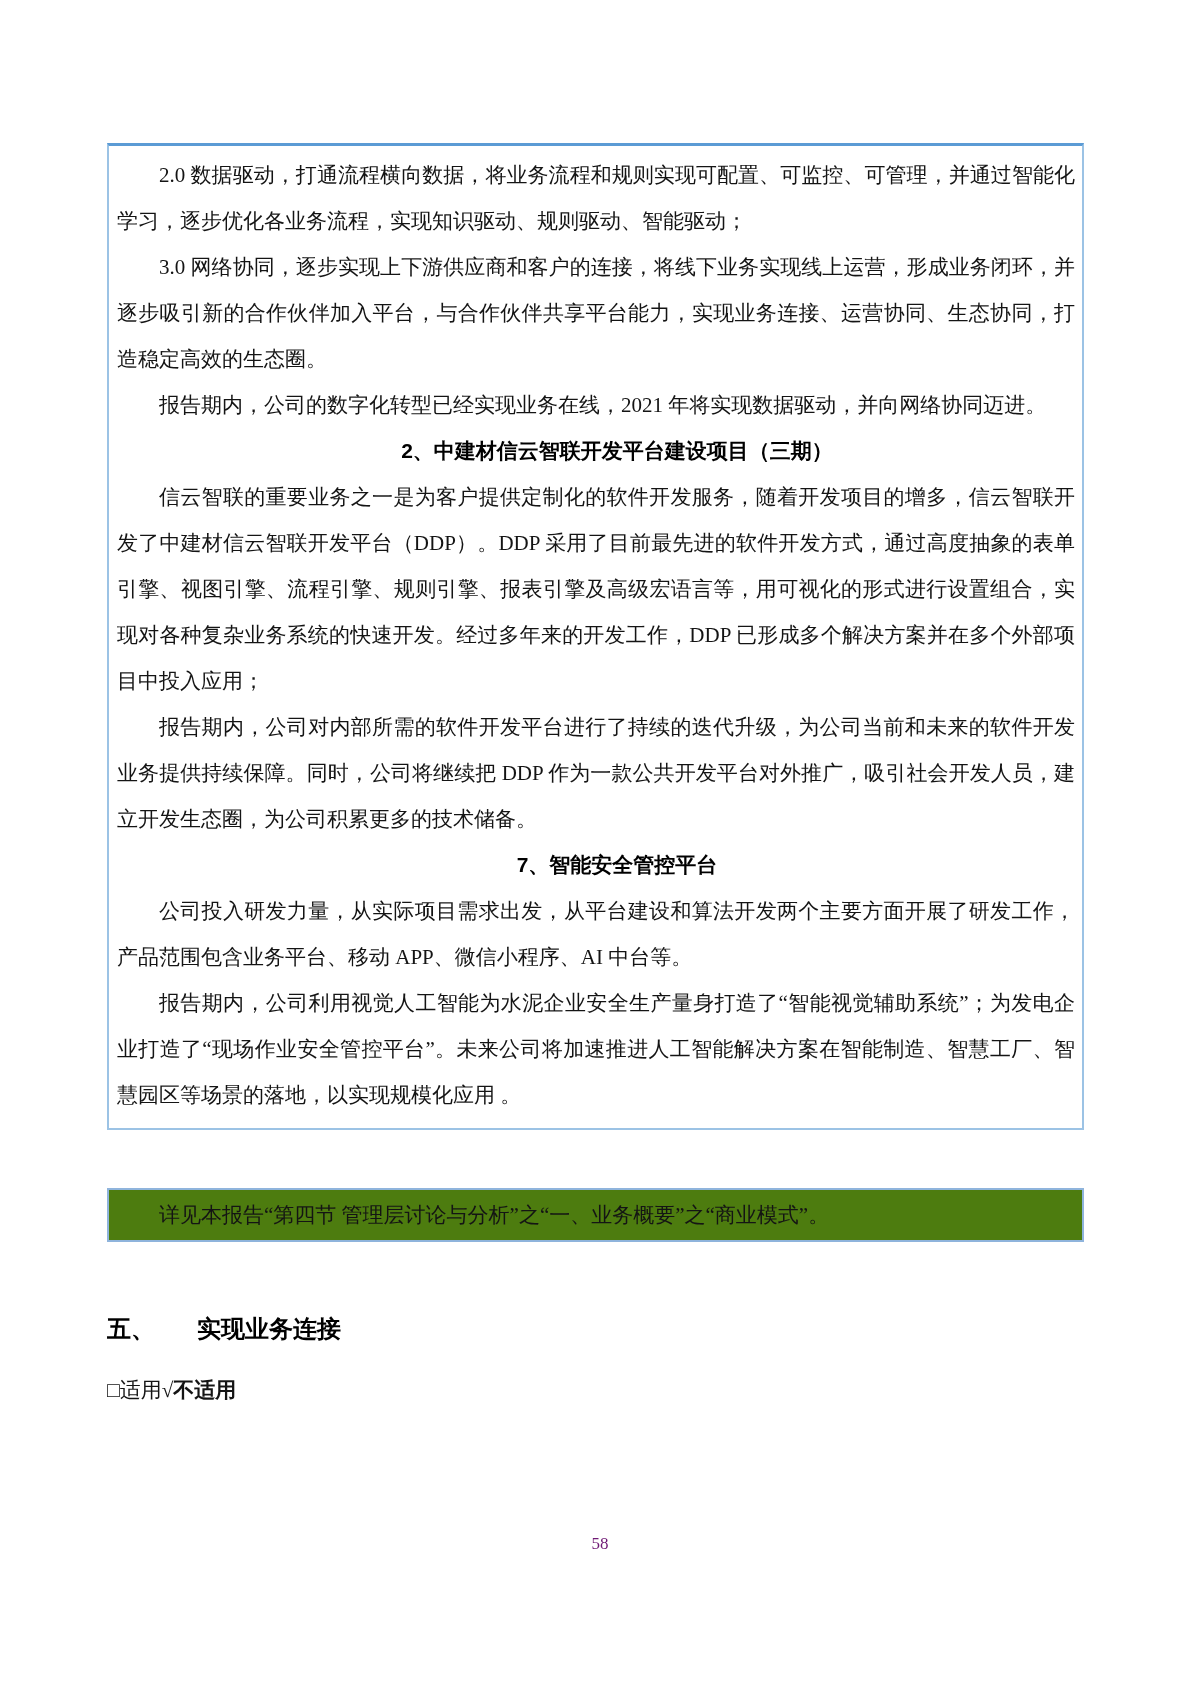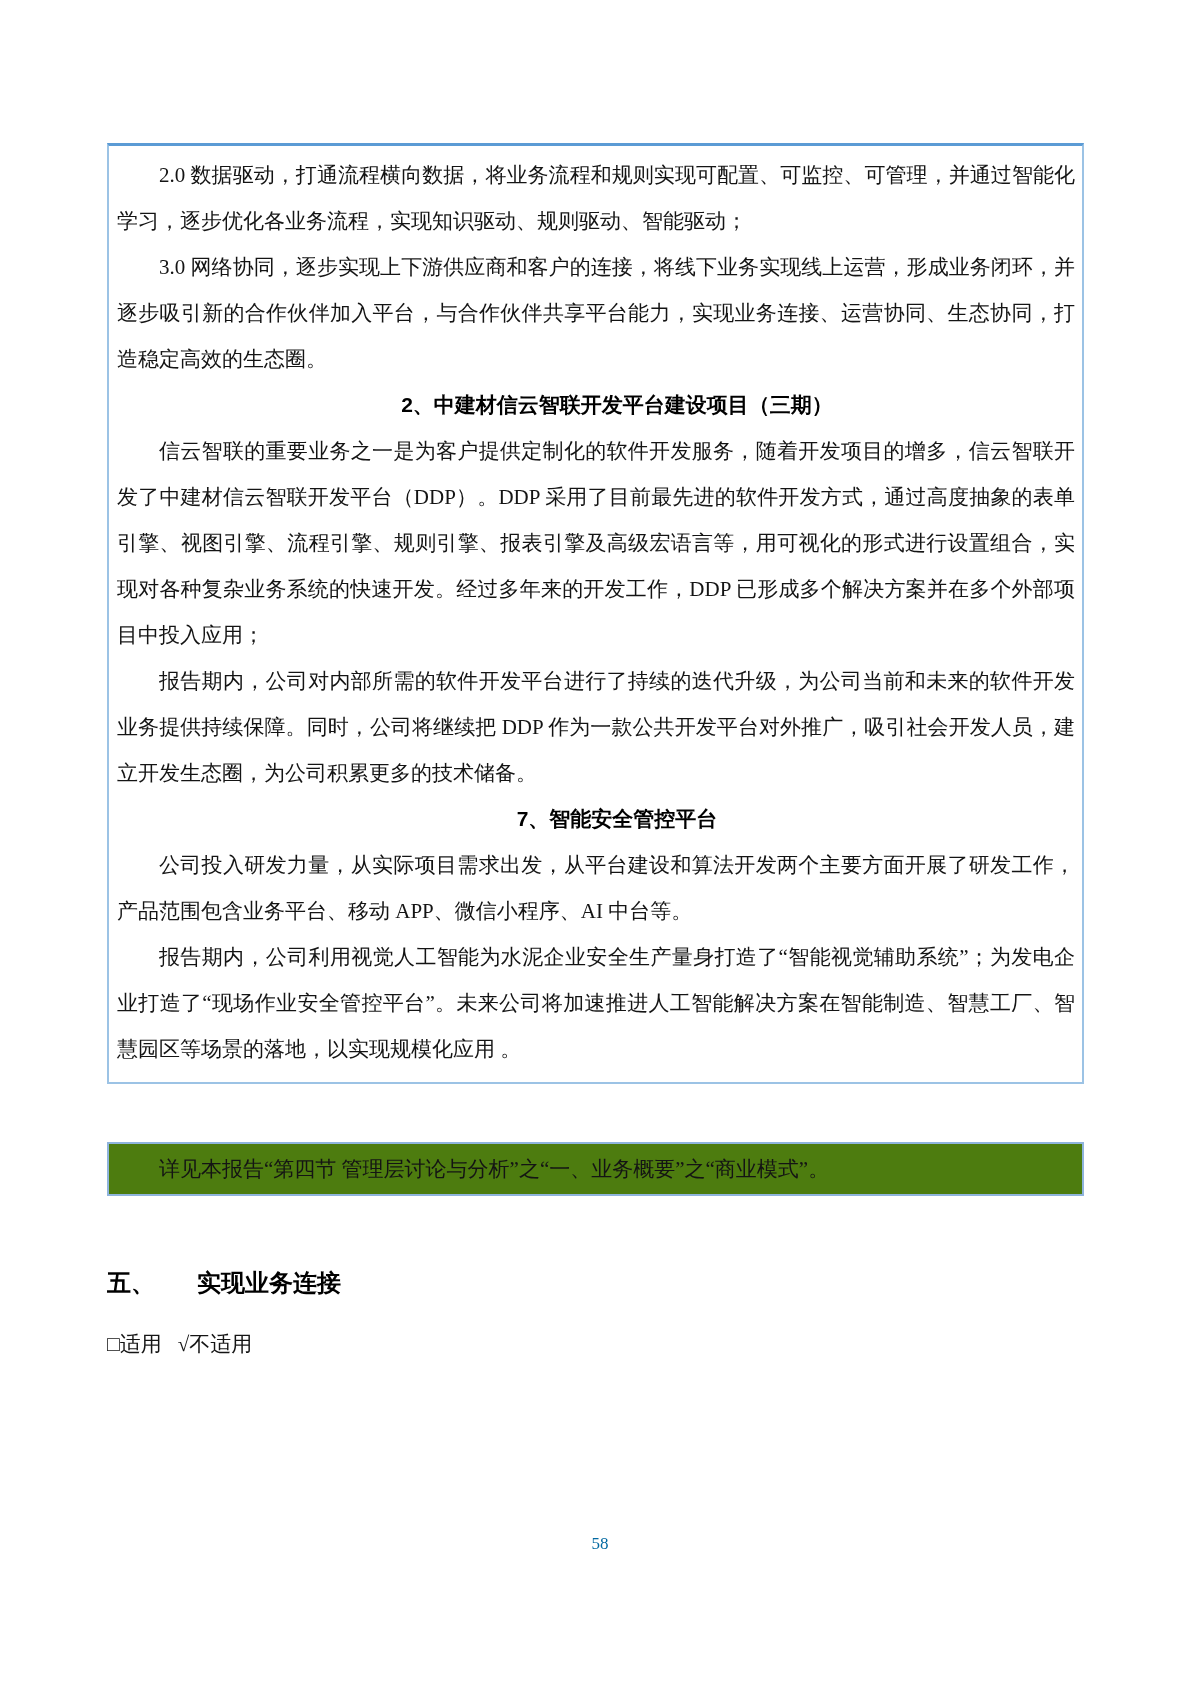--- a/index.html
+++ b/index.html
@@ -63,40 +63,42 @@
   .ref-box .para {
     text-align: left;
   }
   .applicability {
     margin: 30px 0 0 0;
     font-size: 21px;
     line-height: 28px;
     color: #141414;
   }
   .applicability .opt + .opt {
-    margin-left: 16px;
+    margin-left: 0;
+    font-weight: bold;
   }
   .page-number {
     position: absolute;
     bottom: 142px;
     left: 0;
     width: 100%;
     text-align: center;
     font-size: 17px;
-    color: #0369a1;
+    color: #701a75;
   }
 </style>
 </head>
 <body>
 
 <div class="page">
 
   <div class="rd-box">
     <p class="para">2.0 数据驱动，打通流程横向数据，将业务流程和规则实现可配置、可监控、可管理，并通过智能化学习，逐步优化各业务流程，实现知识驱动、规则驱动、智能驱动；</p>
     <p class="para">3.0 网络协同，逐步实现上下游供应商和客户的连接，将线下业务实现线上运营，形成业务闭环，并逐步吸引新的合作伙伴加入平台，与合作伙伴共享平台能力，实现业务连接、运营协同、生态协同，打造稳定高效的生态圈。</p>
+    <p class="para">报告期内，公司的数字化转型已经实现业务在线，2021 年将实现数据驱动，并向网络协同迈进。</p>
     <p class="subhead">2、中建材信云智联开发平台建设项目（三期）</p>
     <p class="para">信云智联的重要业务之一是为客户提供定制化的软件开发服务，随着开发项目的增多，信云智联开发了中建材信云智联开发平台（DDP）。DDP 采用了目前最先进的软件开发方式，通过高度抽象的表单引擎、视图引擎、流程引擎、规则引擎、报表引擎及高级宏语言等，用可视化的形式进行设置组合，实现对各种复杂业务系统的快速开发。经过多年来的开发工作，DDP 已形成多个解决方案并在多个外部项目中投入应用；</p>
     <p class="para">报告期内，公司对内部所需的软件开发平台进行了持续的迭代升级，为公司当前和未来的软件开发业务提供持续保障。同时，公司将继续把 DDP 作为一款公共开发平台对外推广，吸引社会开发人员，建立开发生态圈，为公司积累更多的技术储备。</p>
     <p class="subhead">7、智能安全管控平台</p>
     <p class="para">公司投入研发力量，从实际项目需求出发，从平台建设和算法开发两个主要方面开展了研发工作，产品范围包含业务平台、移动 APP、微信小程序、AI 中台等。</p>
     <p class="para">报告期内，公司利用视觉人工智能为水泥企业安全生产量身打造了“智能视觉辅助系统”；为发电企业打造了“现场作业安全管控平台”。未来公司将加速推进人工智能解决方案在智能制造、智慧工厂、智慧园区等场景的落地，以实现规模化应用 。</p>
   </div>
 
 
   <div class="ref-box">

